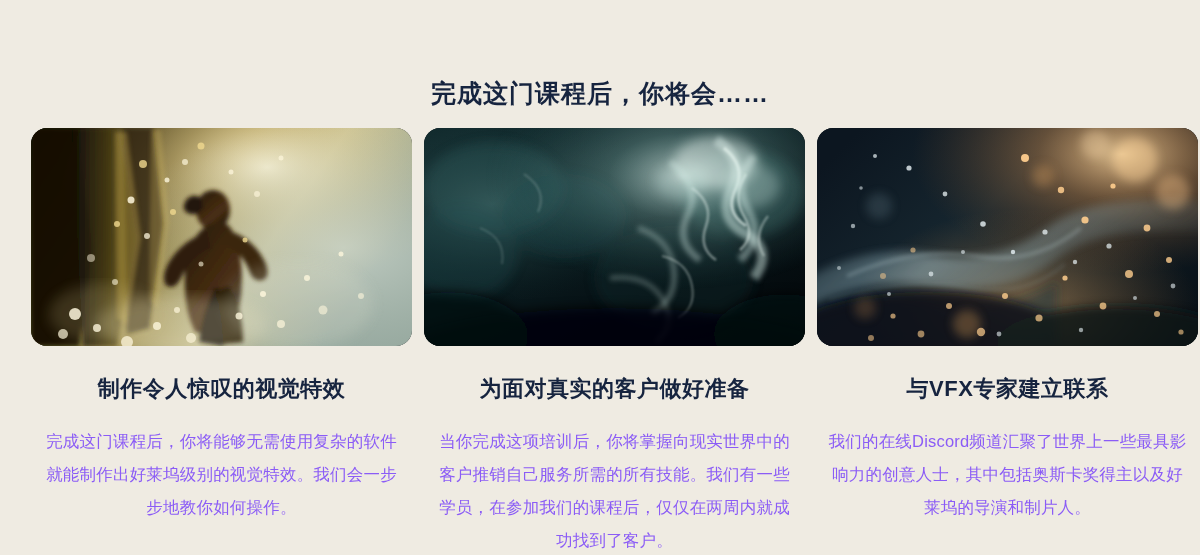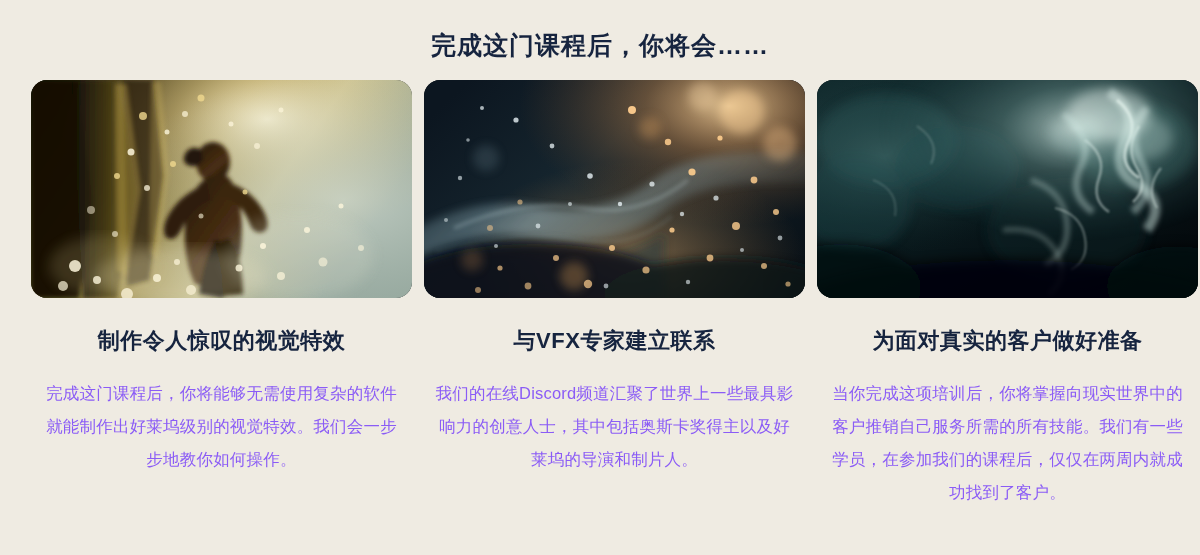--- a/index.html
+++ b/index.html
@@ -15,20 +15,21 @@
     position:relative;
   }
   .section-title {
     text-align:center;
     font-size:25px;
     font-weight:bold;
     color:#16243f;
     letter-spacing:1px;
     padding-top:30px;
     line-height:1.2;
+    margin-top:48px;
   }
   .cards {
     display:flex;
     justify-content:space-between;
     padding:0 31px;
     margin-top:20px;
     gap:12px;
   }
   .card {
     width:381px;
@@ -179,20 +180,97 @@
         </svg>
       </div>
       <div class="card-title">制作令人惊叹的视觉特效</div>
       <div class="card-body">完成这门课程后，你将能够无需使用复杂的软件就能制作出好莱坞级别的视觉特效。我们会一步步地教你如何操作。</div>
     </div>
 
     <div class="card">
       <div class="thumb">
         <svg viewBox="0 0 381 218" preserveAspectRatio="xMidYMid slice" aria-hidden="true">
           <defs>
+            <linearGradient id="g3bg" x1="0.1" y1="0" x2="0.9" y2="1">
+              <stop offset="0%" stop-color="#11292c"></stop>
+              <stop offset="35%" stop-color="#0c2023"></stop>
+              <stop offset="70%" stop-color="#061014"></stop>
+              <stop offset="100%" stop-color="#030709"></stop>
+            </linearGradient>
+            <radialGradient id="g3glow" cx="0.68" cy="0.22" r="0.52">
+              <stop offset="0%" stop-color="#e6f5ef" stop-opacity="0.75"></stop>
+              <stop offset="38%" stop-color="#9ed0c8" stop-opacity="0.3"></stop>
+              <stop offset="100%" stop-color="#2b5b5d" stop-opacity="0"></stop>
+            </radialGradient>
+            <radialGradient id="g3glow2" cx="0.18" cy="0.35" r="0.45">
+              <stop offset="0%" stop-color="#8cc0bb" stop-opacity="0.3"></stop>
+              <stop offset="100%" stop-color="#14383a" stop-opacity="0"></stop>
+            </radialGradient>
+            <filter id="g3blur">
+                <feGaussianBlur stdDeviation="6"></feGaussianBlur>
+              </filter>
+            <filter id="g3blurs">
+                <feGaussianBlur stdDeviation="2.6"></feGaussianBlur>
+              </filter>
+            <filter id="g3blurxs">
+                <feGaussianBlur stdDeviation="1.2"></feGaussianBlur>
+              </filter>
+          </defs>
+
+          <rect width="381" height="218" fill="url(#g3bg)"></rect>
+          <rect width="381" height="218" fill="url(#g3glow2)"></rect>
+
+          <g filter="url(#g3blur)" opacity="0.65">
+            <ellipse cx="70" cy="60" rx="70" ry="46" fill="#2f6163" opacity="0.5"></ellipse>
+            <ellipse cx="38" cy="124" rx="56" ry="48" fill="#27565a" opacity="0.42"></ellipse>
+            <ellipse cx="140" cy="88" rx="62" ry="42" fill="#1f4a4e" opacity="0.4"></ellipse>
+            <ellipse cx="250" cy="150" rx="80" ry="52" fill="#1a4346" opacity="0.35"></ellipse>
+            <ellipse cx="318" cy="66" rx="62" ry="44" fill="#3e7d79" opacity="0.4"></ellipse>
+          </g>
+
+          <rect width="381" height="218" fill="url(#g3glow)"></rect>
+
+          <g fill="none" stroke="#cfe8e2" filter="url(#g3blurs)">
+            <path d="M292 12 q30 20 16 48 q-16 30 14 46 q28 16 8 44" stroke-width="10" opacity="0.5"></path>
+            <path d="M246 34 q32 24 18 52 q-14 28 12 46" stroke-width="7" opacity="0.38"></path>
+            <path d="M330 28 q-22 26 -6 54 q16 28 -8 50" stroke-width="8" opacity="0.42"></path>
+            <path d="M214 100 q34 12 36 44 q2 28 -22 42" stroke-width="6" opacity="0.3"></path>
+            <path d="M186 150 q40 -4 54 24 q12 24 -8 40" stroke-width="5" opacity="0.26"></path>
+          </g>
+          <g fill="none" stroke="#eaf7f2" filter="url(#g3blurxs)">
+            <path d="M300 20 q22 18 12 40 q-12 24 10 38" stroke-width="3.2" opacity="0.62"></path>
+            <path d="M322 46 q-14 22 -2 42 q12 20 -4 34" stroke-width="2.6" opacity="0.5"></path>
+            <path d="M268 60 q22 16 14 38 q-8 22 10 34" stroke-width="2.4" opacity="0.45"></path>
+            <path d="M238 128 q26 6 30 30 q4 22 -14 32" stroke-width="2" opacity="0.35"></path>
+            <path d="M344 88 q-16 20 -4 40" stroke-width="2.2" opacity="0.4"></path>
+            <path d="M100 46 q24 16 14 38" stroke-width="2" opacity="0.2"></path>
+            <path d="M56 100 q26 10 22 36" stroke-width="1.8" opacity="0.18"></path>
+          </g>
+
+          <g filter="url(#g3blur)">
+            <ellipse cx="292" cy="34" rx="42" ry="26" fill="#e8f6f0" opacity="0.45"></ellipse>
+            <ellipse cx="326" cy="58" rx="30" ry="22" fill="#cde8e0" opacity="0.3"></ellipse>
+            <ellipse cx="258" cy="54" rx="26" ry="18" fill="#b9dcd6" opacity="0.24"></ellipse>
+          </g>
+
+          <g filter="url(#g3blur)" opacity="0.9">
+            <ellipse cx="190" cy="232" rx="230" ry="52" fill="#020608"></ellipse>
+            <ellipse cx="24" cy="208" rx="80" ry="44" fill="#03090b" opacity="0.8"></ellipse>
+            <ellipse cx="360" cy="206" rx="70" ry="40" fill="#040a0c" opacity="0.7"></ellipse>
+          </g>
+        </svg>
+      </div>
+      <div class="card-title">为面对真实的客户做好准备</div>
+      <div class="card-body">当你完成这项培训后，你将掌握向现实世界中的客户推销自己服务所需的所有技能。我们有一些学员，在参加我们的课程后，仅仅在两周内就成功找到了客户。</div>
+    </div>
+
+    <div class="card">
+      <div class="thumb">
+        <svg viewBox="0 0 381 218" preserveAspectRatio="xMidYMid slice" aria-hidden="true">
+          <defs>
             <linearGradient id="g2bg" x1="0" y1="0.2" x2="1" y2="0.8">
               <stop offset="0%" stop-color="#0c1620"></stop>
               <stop offset="40%" stop-color="#16262f"></stop>
               <stop offset="70%" stop-color="#0f1c24"></stop>
               <stop offset="100%" stop-color="#0a1218"></stop>
             </linearGradient>
             <radialGradient id="g2warm" cx="0.80" cy="0.12" r="0.55">
               <stop offset="0%" stop-color="#ffd9a0" stop-opacity="0.85"></stop>
               <stop offset="40%" stop-color="#d98f4c" stop-opacity="0.4"></stop>
               <stop offset="100%" stop-color="#8a4f22" stop-opacity="0"></stop>
@@ -284,91 +362,14 @@
               <circle cx="356" cy="158" r="2.4" opacity="0.6"></circle>
             <circle cx="22" cy="140" r="2" opacity="0.5"></circle>
               <circle cx="44" cy="60" r="1.8" opacity="0.55"></circle>
           </g>
         </svg>
       </div>
       <div class="card-title">与VFX专家建立联系</div>
       <div class="card-body">我们的在线Discord频道汇聚了世界上一些最具影响力的创意人士，其中包括奥斯卡奖得主以及好莱坞的导演和制片人。</div>
     </div>
 
-    <div class="card">
-      <div class="thumb">
-        <svg viewBox="0 0 381 218" preserveAspectRatio="xMidYMid slice" aria-hidden="true">
-          <defs>
-            <linearGradient id="g3bg" x1="0.1" y1="0" x2="0.9" y2="1">
-              <stop offset="0%" stop-color="#11292c"></stop>
-              <stop offset="35%" stop-color="#0c2023"></stop>
-              <stop offset="70%" stop-color="#061014"></stop>
-              <stop offset="100%" stop-color="#030709"></stop>
-            </linearGradient>
-            <radialGradient id="g3glow" cx="0.68" cy="0.22" r="0.52">
-              <stop offset="0%" stop-color="#e6f5ef" stop-opacity="0.75"></stop>
-              <stop offset="38%" stop-color="#9ed0c8" stop-opacity="0.3"></stop>
-              <stop offset="100%" stop-color="#2b5b5d" stop-opacity="0"></stop>
-            </radialGradient>
-            <radialGradient id="g3glow2" cx="0.18" cy="0.35" r="0.45">
-              <stop offset="0%" stop-color="#8cc0bb" stop-opacity="0.3"></stop>
-              <stop offset="100%" stop-color="#14383a" stop-opacity="0"></stop>
-            </radialGradient>
-            <filter id="g3blur">
-                <feGaussianBlur stdDeviation="6"></feGaussianBlur>
-              </filter>
-            <filter id="g3blurs">
-                <feGaussianBlur stdDeviation="2.6"></feGaussianBlur>
-              </filter>
-            <filter id="g3blurxs">
-                <feGaussianBlur stdDeviation="1.2"></feGaussianBlur>
-              </filter>
-          </defs>
-
-          <rect width="381" height="218" fill="url(#g3bg)"></rect>
-          <rect width="381" height="218" fill="url(#g3glow2)"></rect>
-
-          <g filter="url(#g3blur)" opacity="0.65">
-            <ellipse cx="70" cy="60" rx="70" ry="46" fill="#2f6163" opacity="0.5"></ellipse>
-            <ellipse cx="38" cy="124" rx="56" ry="48" fill="#27565a" opacity="0.42"></ellipse>
-            <ellipse cx="140" cy="88" rx="62" ry="42" fill="#1f4a4e" opacity="0.4"></ellipse>
-            <ellipse cx="250" cy="150" rx="80" ry="52" fill="#1a4346" opacity="0.35"></ellipse>
-            <ellipse cx="318" cy="66" rx="62" ry="44" fill="#3e7d79" opacity="0.4"></ellipse>
-          </g>
-
-          <rect width="381" height="218" fill="url(#g3glow)"></rect>
-
-          <g fill="none" stroke="#cfe8e2" filter="url(#g3blurs)">
-            <path d="M292 12 q30 20 16 48 q-16 30 14 46 q28 16 8 44" stroke-width="10" opacity="0.5"></path>
-            <path d="M246 34 q32 24 18 52 q-14 28 12 46" stroke-width="7" opacity="0.38"></path>
-            <path d="M330 28 q-22 26 -6 54 q16 28 -8 50" stroke-width="8" opacity="0.42"></path>
-            <path d="M214 100 q34 12 36 44 q2 28 -22 42" stroke-width="6" opacity="0.3"></path>
-            <path d="M186 150 q40 -4 54 24 q12 24 -8 40" stroke-width="5" opacity="0.26"></path>
-          </g>
-          <g fill="none" stroke="#eaf7f2" filter="url(#g3blurxs)">
-            <path d="M300 20 q22 18 12 40 q-12 24 10 38" stroke-width="3.2" opacity="0.62"></path>
-            <path d="M322 46 q-14 22 -2 42 q12 20 -4 34" stroke-width="2.6" opacity="0.5"></path>
-            <path d="M268 60 q22 16 14 38 q-8 22 10 34" stroke-width="2.4" opacity="0.45"></path>
-            <path d="M238 128 q26 6 30 30 q4 22 -14 32" stroke-width="2" opacity="0.35"></path>
-            <path d="M344 88 q-16 20 -4 40" stroke-width="2.2" opacity="0.4"></path>
-            <path d="M100 46 q24 16 14 38" stroke-width="2" opacity="0.2"></path>
-            <path d="M56 100 q26 10 22 36" stroke-width="1.8" opacity="0.18"></path>
-          </g>
-
-          <g filter="url(#g3blur)">
-            <ellipse cx="292" cy="34" rx="42" ry="26" fill="#e8f6f0" opacity="0.45"></ellipse>
-            <ellipse cx="326" cy="58" rx="30" ry="22" fill="#cde8e0" opacity="0.3"></ellipse>
-            <ellipse cx="258" cy="54" rx="26" ry="18" fill="#b9dcd6" opacity="0.24"></ellipse>
-          </g>
-
-          <g filter="url(#g3blur)" opacity="0.9">
-            <ellipse cx="190" cy="232" rx="230" ry="52" fill="#020608"></ellipse>
-            <ellipse cx="24" cy="208" rx="80" ry="44" fill="#03090b" opacity="0.8"></ellipse>
-            <ellipse cx="360" cy="206" rx="70" ry="40" fill="#040a0c" opacity="0.7"></ellipse>
-          </g>
-        </svg>
-      </div>
-      <div class="card-title">为面对真实的客户做好准备</div>
-      <div class="card-body">当你完成这项培训后，你将掌握向现实世界中的客户推销自己服务所需的所有技能。我们有一些学员，在参加我们的课程后，仅仅在两周内就成功找到了客户。</div>
-    </div>
-
   </div>
 </div>
 
 </body></html>

